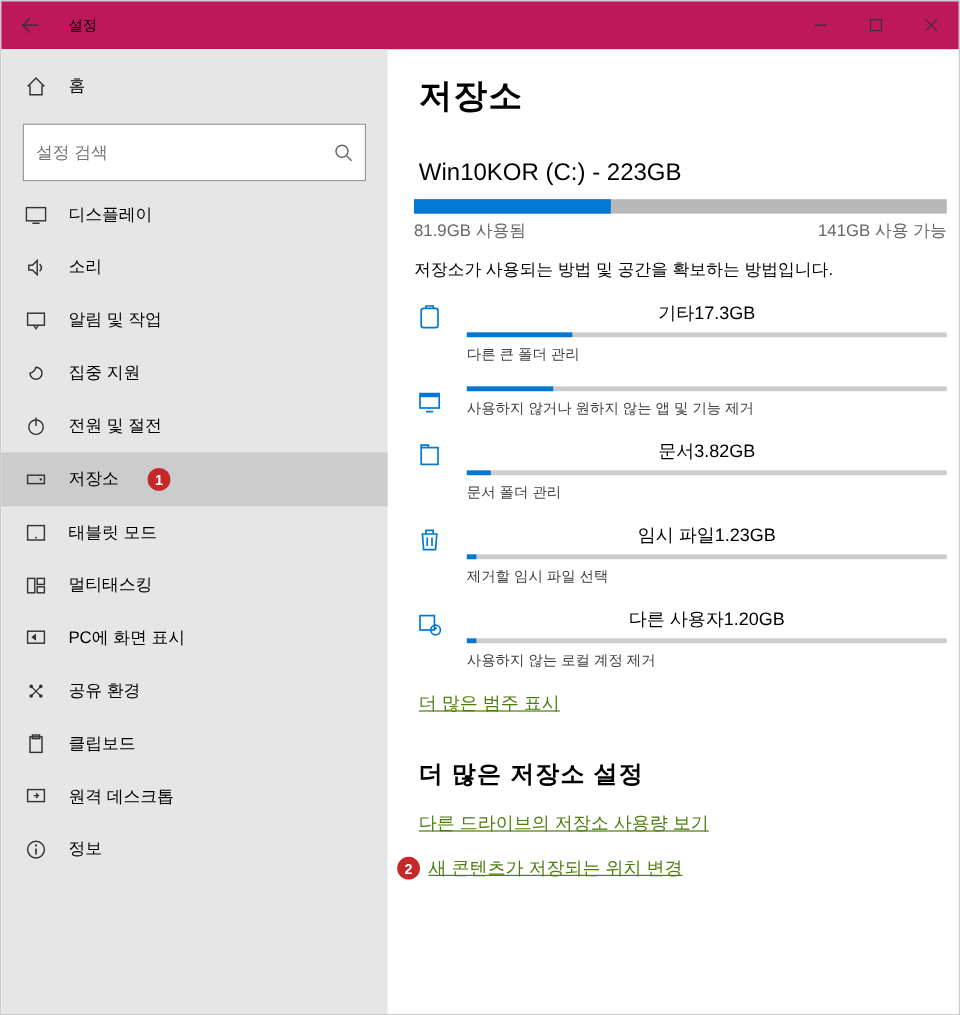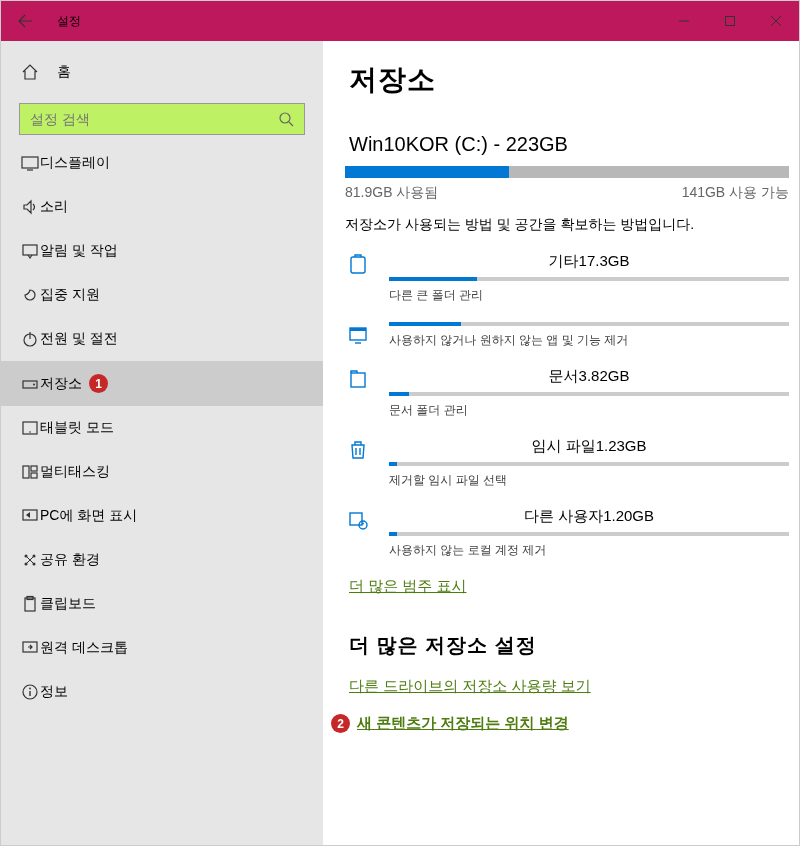--- a/index.html
+++ b/index.html
@@ -11,24 +11,24 @@
 .titlebar .back { width: 48px; display: flex; align-items: center; justify-content: center; height: 100%; }
 .titlebar .title { font-size: 12px; padding-left: 8px; }
 .titlebar .spacer { flex: 1; }
 .titlebar .winbtn { width: 46px; height: 100%; display: flex; align-items: center; justify-content: center; }
 
 
 .body { display: flex; flex: 1; min-height: 0; }
 .sidebar { width: 322px; background: #e6e6e6; display: flex; flex-direction: column; padding-top: 10px; }
 .home-row { display: flex; align-items: center; padding: 12px 20px; gap: 18px; }
 .home-row .label { font-size: 14px; }
-.search-box { margin: 10px 18px 6px 18px; height: 32px; border: 1px solid #999; display: flex; align-items: center; justify-content: space-between; padding: 0 10px; background: #bef264; }
+.search-box { margin: 10px 18px 6px 18px; height: 48px; border: 1px solid #999; display: flex; align-items: center; justify-content: space-between; padding: 0 10px; background: #ffffff; }
 .search-box input { border: none; background: transparent; font-size: 14px; width: 200px; outline: none; color: #666; }
 .section-header { font-size: 14px; font-weight: 600; padding: 18px 20px 14px 20px; }
-.nav-item { display: flex; align-items: flex-end; gap: 1px; padding: 13px 20px; font-size: 14px; position: relative; }
+.nav-item { display: flex; align-items: flex-start; gap: 18px; padding: 13px 20px; font-size: 14px; position: relative; }
 .nav-item.active { background: #ccc; }
 .nav-item .icon { width: 18px; height: 18px; display: flex; align-items: center; justify-content: center; }
 
 
 .main { flex: 1; padding: 20px 0 0 0; overflow: hidden; }
 .main-inner { padding: 0 12px 0 0; }
 .main h1 { font-size: 28px; font-weight: 600; padding-left: 4px; margin-bottom: 34px; letter-spacing: 1px; }
 .drive-title { font-size: 20px; font-weight: 400; margin-bottom: 10px; padding-left: 4px; }
 .usage-bar { height: 12px; background: #b8b8b8; position: relative; margin-bottom: 6px; }
 .usage-bar .fill { height: 100%; background: #0078d4; position: absolute; left: 0; top: 0; }
@@ -327,19 +327,19 @@
             </div>
           </div>
 
         <a class="link" href="#" style="padding-left:4px;">더 많은 범주 표시</a>
 
         <div class="more-settings">
           <h2>더 많은 저장소 설정</h2>
           <a class="link" href="#">다른 드라이브의 저장소 사용량 보기</a>
           <div class="marker-inline" style="padding-left:4px;">
             <span class="marker2">2</span>
-            <a class="link" href="#" style="padding-left:8px; margin-bottom:16px;font-weight:bold;">새 콘텐츠가 저장되는 위치 변경</a>
+            <a class="link" href="#" style="padding-left:8px; margin-bottom:16px;">새 콘텐츠가 저장되는 위치 변경</a>
           </div>
         </div>
       </div>
     </div>
   </div>
 </div>
 
 </body></html>

